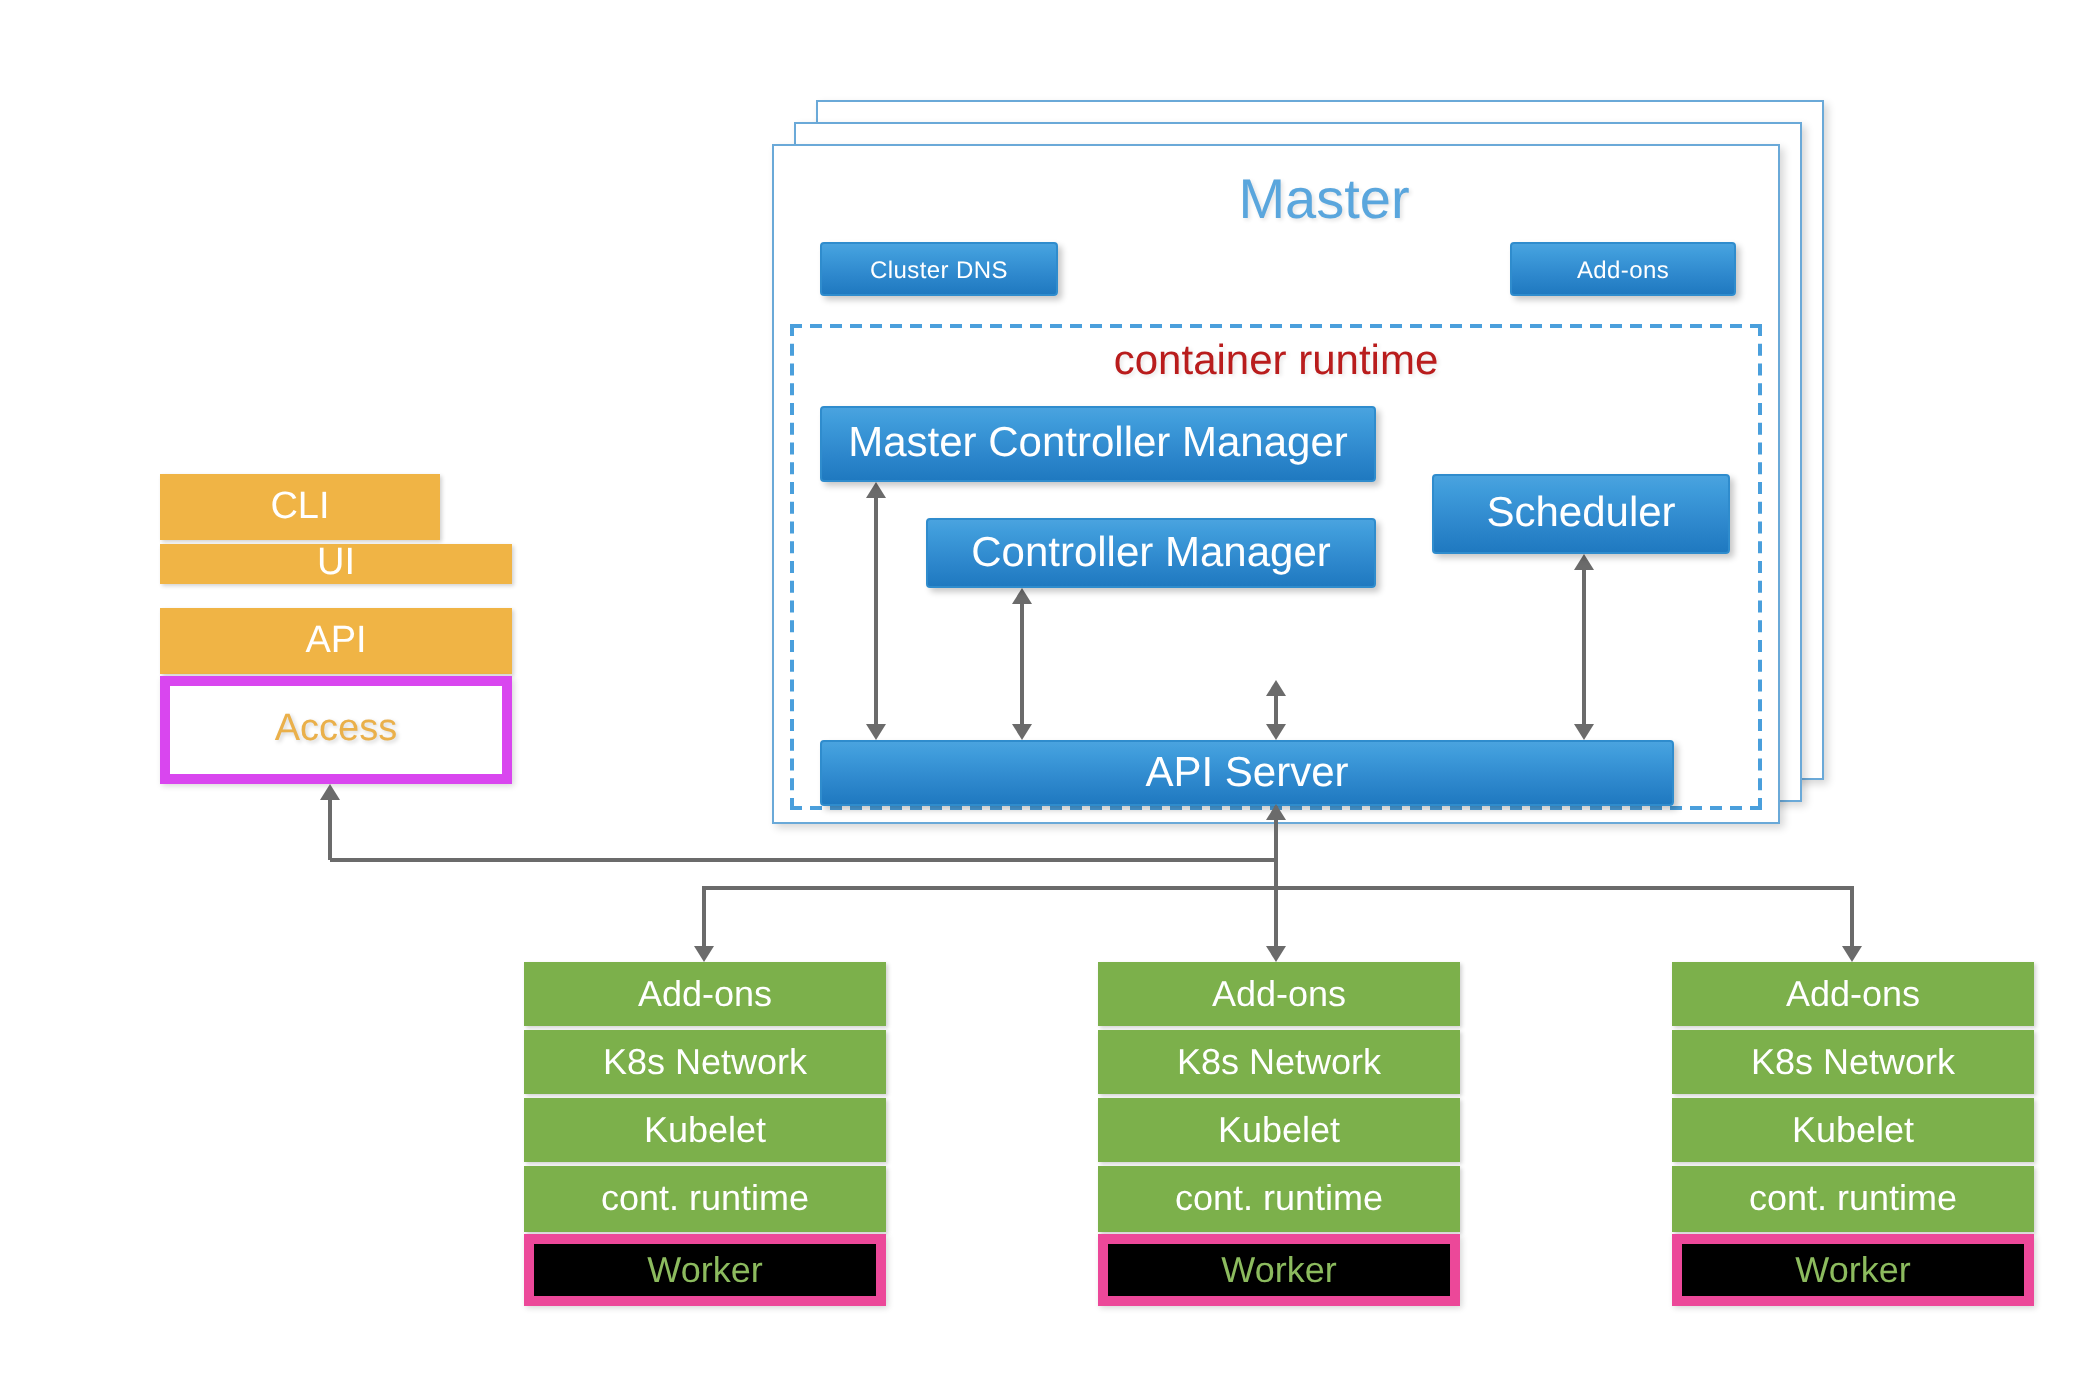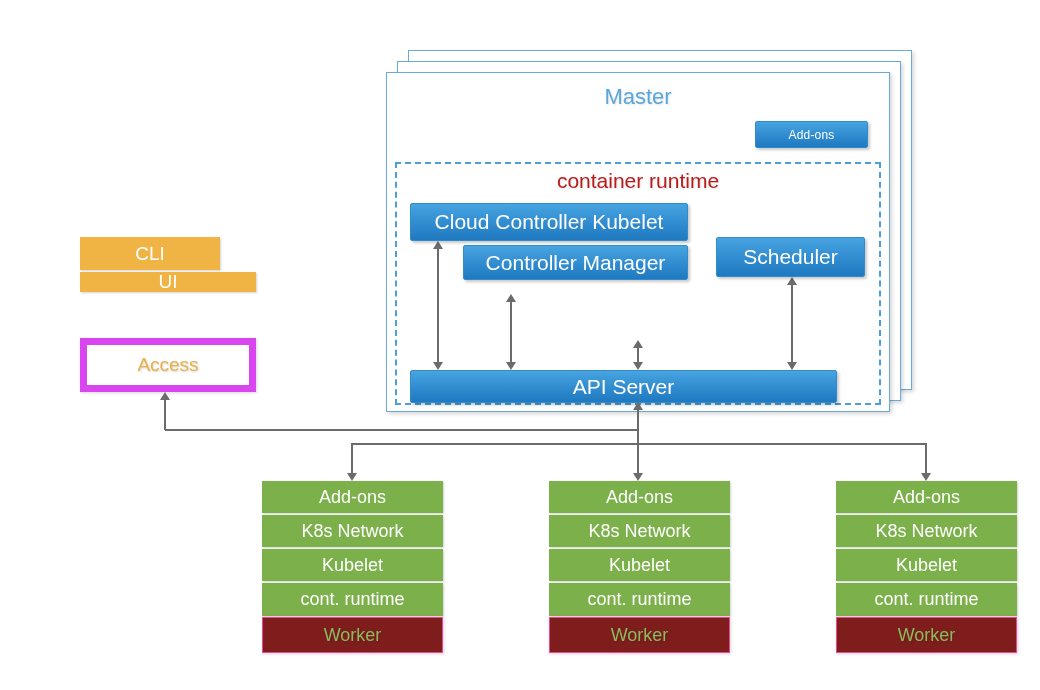--- a/index.html
+++ b/index.html
@@ -32,58 +32,59 @@
   
   .orange{
     background:#f0b445;
     color:#ffffff;
     font-size:19px;
     border:none;
     box-shadow:1px 1px 2px rgba(0,0,0,0.18);
   }
   .orange-outline{
     background:#ffffff;
-    border:7px solid #d946ef;
+    border:5px solid #d946ef;
     color:#eab04a;
     font-size:19px;
     text-shadow:1px 1px 2px rgba(0,0,0,0.18);
     box-shadow:1px 1px 3px rgba(0,0,0,0.16);
   }
 
   
   .green{
     background:#7cb04b;
     color:#ffffff;
     font-size:18px;
     border:none;
     box-shadow:1px 1px 2px rgba(0,0,0,0.18);
   }
   .green-outline{
-    background:#7f1d1d;
-    border:1px solid #ec4899;
+    background:#000000;
+    border:5px solid #ec4899;
     color:#8cbb5e;
     font-size:18px;
     text-shadow:1px 1px 2px rgba(0,0,0,0.16);
     box-shadow:1px 1px 3px rgba(0,0,0,0.16);
     text-align:right;
   }
 
   
   .panel{
     position:absolute;box-sizing:border-box;
     background:#ffffff;
     border:1px solid #6aa9d8;
     box-shadow:2px 2px 4px rgba(0,0,0,0.16);
   }
   .panel-title{
     position:absolute;
     color:#5aa6dd;
-    font-size:22px;
+    font-size:28px;
     text-align:center;
     text-shadow:1px 1px 2px rgba(0,0,0,0.12);
+    padding-left:24px;
   }
   .dashed{
     position:absolute;box-sizing:border-box;
     border:2px dashed #4a9fdc;
     background:transparent;
   }
   .dashed-title{
     position:absolute;
     color:#b91c1c;
     font-size:21px;
@@ -105,20 +106,21 @@
 <body>
 
 <div id="stage">
 
   <div class="panel" style="left:408px;top:50px;width:504px;height:340px;"></div>
   <div class="panel" style="left:397px;top:61px;width:504px;height:340px;"></div>
   <div class="panel" style="left:386px;top:72px;width:504px;height:340px;"></div>
 
   <div class="panel-title" style="left:386px;top:84px;width:504px;">Master</div>
 
+  <div class="node blue small" style="left:410px;top:121px;width:119px;height:27px;">Cluster DNS</div>
   <div class="node blue small" style="left:755px;top:121px;width:113px;height:27px;">Add-ons</div>
 
   <div class="dashed" style="left:395px;top:162px;width:486px;height:243px;"></div>
   <div class="dashed-title" style="left:395px;top:169px;width:486px;">container runtime</div>
 
   <div class="conn v" style="left:437px;top:247px;height:117px;"></div>
   <div class="arrowhead arrow-up" style="left:433px;top:241px;"></div>
   <div class="arrowhead arrow-down" style="left:433px;top:362px;"></div>
 
   <div class="conn v" style="left:510px;top:300px;height:64px;"></div>
@@ -126,31 +128,32 @@
   <div class="arrowhead arrow-down" style="left:506px;top:362px;"></div>
 
   <div class="conn v" style="left:637px;top:346px;height:18px;"></div>
   <div class="arrowhead arrow-up" style="left:633px;top:340px;"></div>
   <div class="arrowhead arrow-down" style="left:633px;top:362px;"></div>
 
   <div class="conn v" style="left:791px;top:283px;height:81px;"></div>
   <div class="arrowhead arrow-up" style="left:787px;top:277px;"></div>
   <div class="arrowhead arrow-down" style="left:787px;top:362px;"></div>
 
-  <div class="node blue big" style="left:410px;top:203px;width:278px;height:38px;">Cloud Controller Kubelet</div>
+  <div class="node blue big" style="left:410px;top:203px;width:278px;height:38px;">Master Controller Manager</div>
 
-  <div class="node blue big" style="left:463px;top:245px;width:225px;height:35px;">Controller Manager</div>
+  <div class="node blue big" style="left:463px;top:259px;width:225px;height:35px;">Controller Manager</div>
 
 
   <div class="node blue big" style="left:716px;top:237px;width:149px;height:40px;">Scheduler</div>
 
   <div class="node blue big" style="left:410px;top:370px;width:427px;height:33px;">API Server</div>
 
   <div class="node orange" style="left:80px;top:237px;width:140px;height:33px;">CLI</div>
   <div class="node orange" style="left:80px;top:272px;width:176px;height:20px;">UI</div>
+  <div class="node orange" style="left:80px;top:304px;width:176px;height:33px;">API</div>
   <div class="node orange-outline" style="left:80px;top:338px;width:176px;height:54px;">Access</div>
 
   <div class="conn v" style="left:637px;top:403px;height:28px;"></div>
   <div class="arrowhead arrow-up" style="left:633px;top:402px;"></div>
   <div class="conn h" style="left:165px;top:429px;width:474px;"></div>
   <div class="conn v" style="left:164px;top:399px;height:31px;"></div>
   <div class="arrowhead arrow-up" style="left:160px;top:392px;"></div>
 
   <div class="conn h" style="left:351px;top:443px;width:576px;"></div>
 

